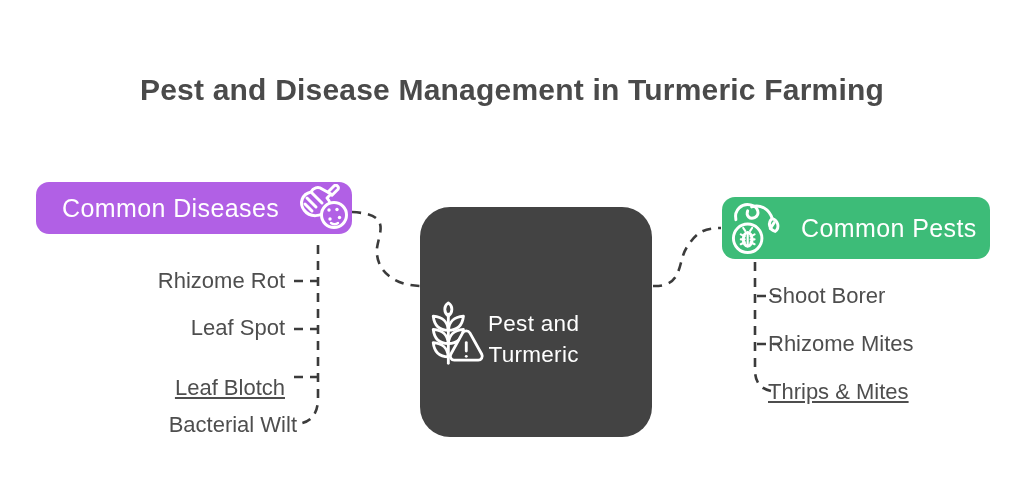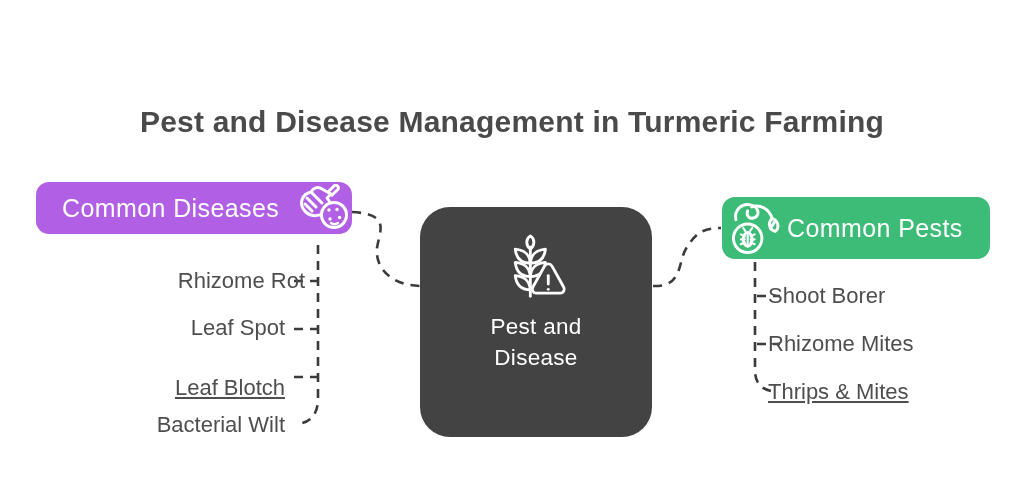--- a/index.html
+++ b/index.html
@@ -20,21 +20,20 @@
     background:var(--bg);
     overflow:hidden;
   }
   .title{
     position:absolute;
     left:0;top:73px;width:1024px;
     text-align:center;
     font-size:30px;font-weight:700;
     color:var(--title);
     letter-spacing:0.2px;
-    margin-top:32px;
   }
   .connectors{
     position:absolute;left:0;top:0;width:1024px;height:504px;
     pointer-events:none;
   }
   .connectors path{
     fill:none;
     stroke:var(--dash);
     stroke-width:2.6;
     stroke-dasharray:9 7;
@@ -46,48 +45,48 @@
     color:#fff;
   }
   .node-diseases{
     left:36px;top:182px;width:316px;height:52px;
     background:var(--purple);
     padding-left:26px;gap:18px;
   }
   .node-pests{
     left:722px;top:197px;width:268px;height:62px;
     background:var(--green);
-    padding-left:8px;gap:2px;
+    padding-left:8px;gap:16px;
   }
   .node-label{
     font-size:25px;font-weight:400;letter-spacing:0.4px;
     white-space:nowrap;
   }
   .node-center{
     left:420px;top:207px;width:232px;height:230px;
     background:var(--dark);
     border-radius:30px;
-    flex-direction:column;justify-content:flex-start;
+    flex-direction:row;justify-content:flex-start;
     padding-top:26px;
   }
   .center-text{
     margin-top:8px;
     text-align:center;
     font-size:22.5px;line-height:31px;
     color:#fff;letter-spacing:0.3px;
   }
   .branch-list{position:absolute;left:0;top:0;}
   .branch-item{
     position:absolute;
     font-size:22px;color:var(--item);
     line-height:28px;white-space:nowrap;
   }
   .dis-items .branch-item{left:0;width:285px;text-align:right;}
   .pest-items .branch-item{left:768px;text-align:left;}
-  .dr0{top:267px;margin-left:20px;} .dr1{top:314px;} .dr2{top:374px;text-decoration:underline;} .dr3{top:411px;}
+  .dr0{top:267px;} .dr1{top:314px;} .dr2{top:374px;text-decoration:underline;} .dr3{top:411px;margin-left:12px;}
   .pr0{top:282px;} .pr1{top:330px;} .pr2{top:378px;text-decoration:underline;}
   .icon svg{display:block;}
 </style>
 </head>
 <body>
 
 <div class="canvas">
 
   <div class="title">Pest and Disease Management in Turmeric Farming</div>
 
@@ -130,21 +129,21 @@
         <path d="M30 45 C20 45 15 39 14 30 C24 31 29 35 30 45 Z"></path>
         <path d="M30 45 C40 45 45 39 46 30 C36 31 31 35 30 45 Z"></path>
         <path d="M30 59 C20 59 15 53 14 44 C24 45 29 49 30 59 Z"></path>
         <path d="M45.2 33.8 L32.6 56.4 a4.2 4.2 0 0 0 3.7 6.2 h25.4 a4.2 4.2 0 0 0 3.7 -6.2 L52.8 33.8 a4.4 4.4 0 0 0 -7.6 0 Z" fill="var(--dark)"></path>
         <path d="M49 44 V 53"></path>
         <circle cx="49" cy="58.6" r="1.5" fill="#ffffff" stroke="none"></circle>
       </svg>
     </span>
     <div class="center-text">
       <div>Pest and</div>
-      <div>Disease</div>
+      <div>Turmeric</div>
     </div>
   </div>
 
   <div class="node node-pests">
     <span class="icon">
       <svg width="55" height="57" viewBox="0 0 56 58" fill="none" stroke="#ffffff" stroke-width="3" stroke-linecap="round" stroke-linejoin="round">
         <path d="M6 20 C4 10 12 3 21 5 C29 7 31 15 25 18 C20 20 16 16 18 11"></path>
         <path d="M22 7 C31 4 40 9 43 19"></path>
         <path d="M43 19 C49 21 51 28 46 32 C40 30 38 23 43 19 Z"></path>
         <path d="M45 23 L41 29"></path>

